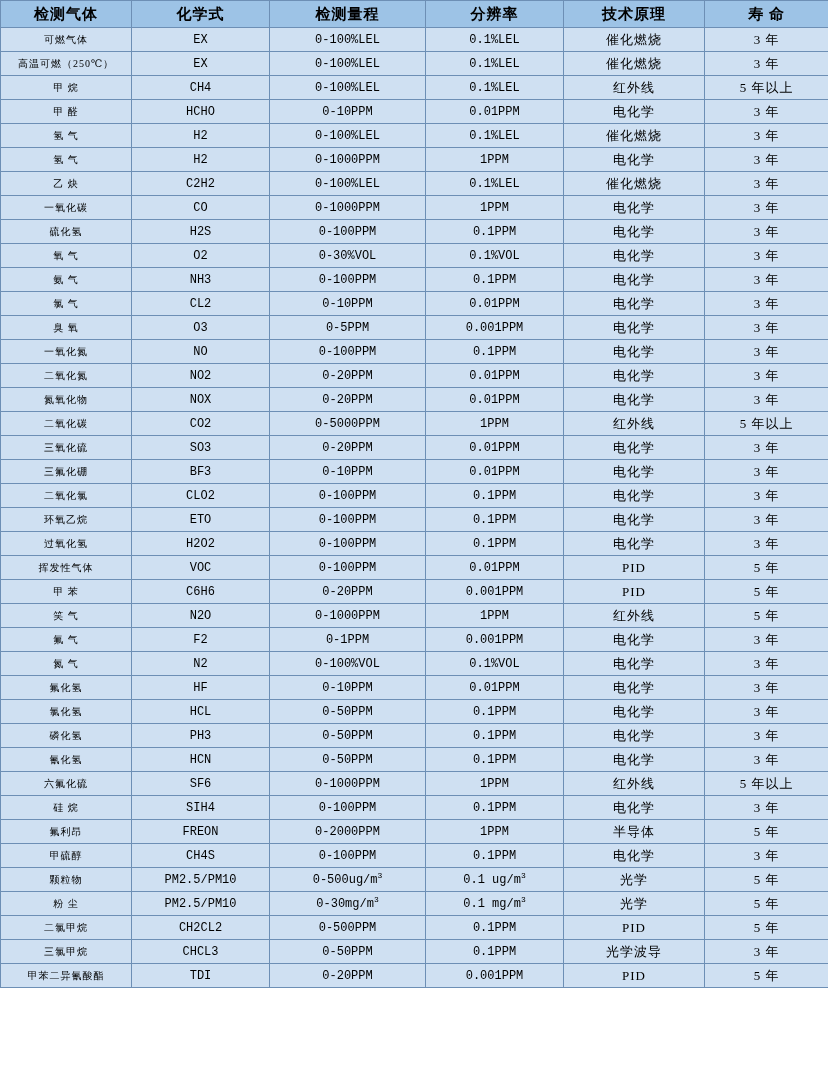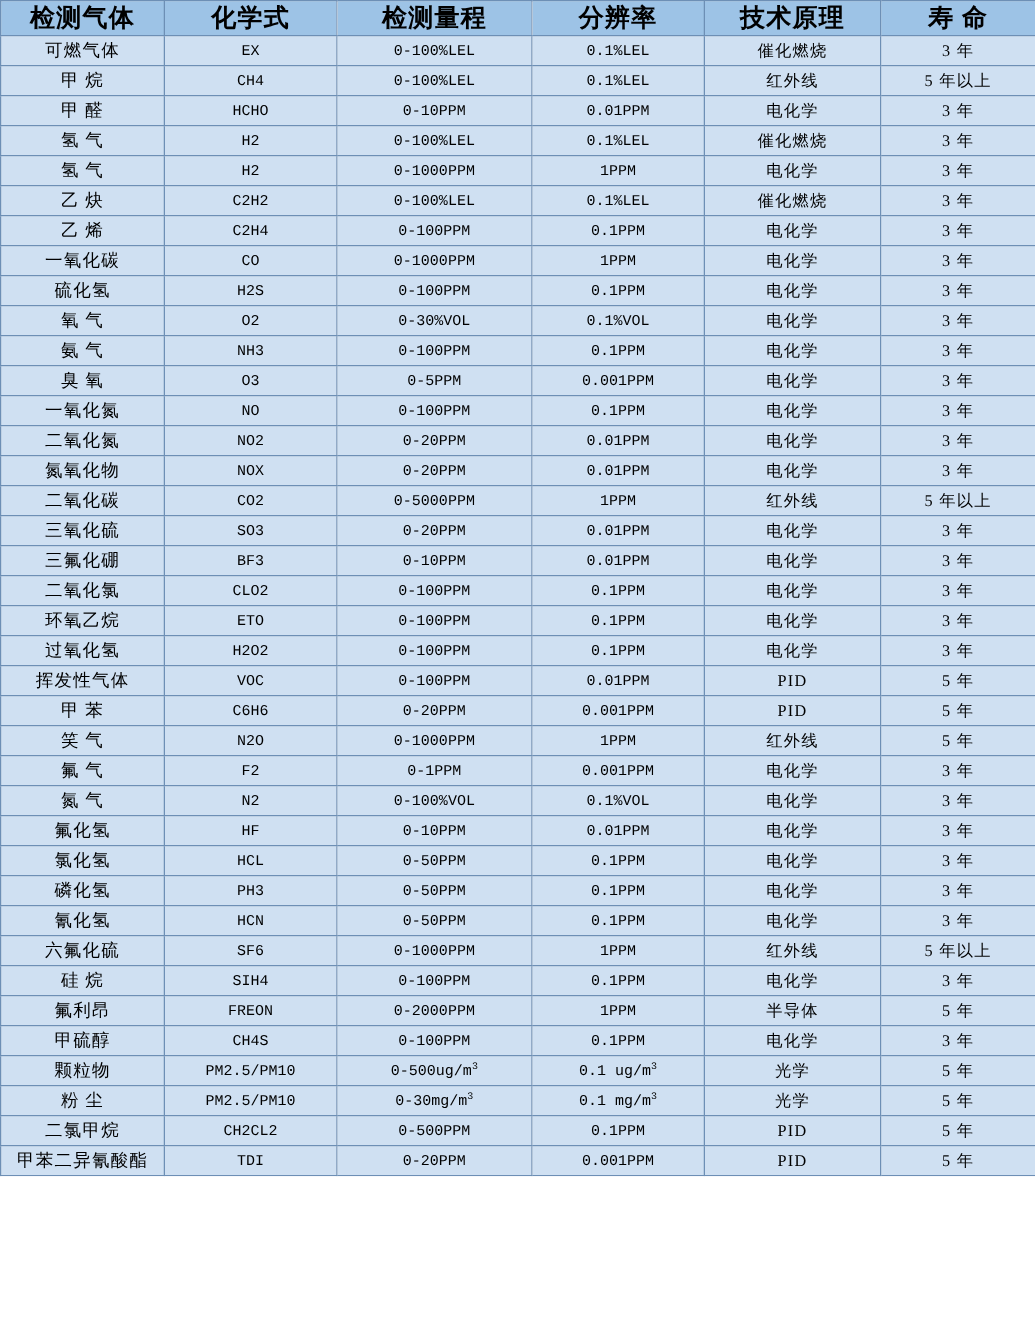--- a/index.html
+++ b/index.html
@@ -21,31 +21,31 @@
     text-align: center;
     vertical-align: middle;
     color: #000000;
     padding: 0;
     overflow: hidden;
     white-space: nowrap;
   }
   #gas-table thead th {
     background: #9dc3e6;
     height: 26px;
-    font-size: 20px;
+    font-size: 15px;
     font-weight: bold;
     letter-spacing: 1px;
   }
   #gas-table tbody td {
     background: #cfe0f2;
     height: 23px;
     font-size: 13px;
   }
   #gas-table tbody td.name-cell {
-    font-size: 14px;
+    font-size: 10px;
     letter-spacing: 1px;
   }
   #gas-table tbody td.formula-cell,
   #gas-table tbody td.range-cell,
   #gas-table tbody td.res-cell {
     font-family: "Liberation Mono", "DejaVu Sans Mono", monospace;
     font-size: 12px;
     letter-spacing: 0px;
   }
   #gas-table tbody td.tech-cell,
@@ -90,20 +90,28 @@
   <tbody id="gas-table-body">
       <tr>
         <td class="name-cell">可燃气体</td>
         <td class="formula-cell">EX</td>
         <td class="range-cell">0-100%LEL</td>
         <td class="res-cell">0.1%LEL</td>
         <td class="tech-cell">催化燃烧</td>
         <td class="life-cell">3 年</td>
       </tr>
       <tr>
+        <td class="name-cell">高温可燃（250℃）</td>
+        <td class="formula-cell">EX</td>
+        <td class="range-cell">0-100%LEL</td>
+        <td class="res-cell">0.1%LEL</td>
+        <td class="tech-cell">催化燃烧</td>
+        <td class="life-cell">3 年</td>
+      </tr>
+      <tr>
         <td class="name-cell">甲 烷</td>
         <td class="formula-cell">CH4</td>
         <td class="range-cell">0-100%LEL</td>
         <td class="res-cell">0.1%LEL</td>
         <td class="tech-cell">红外线</td>
         <td class="life-cell">5 年以上</td>
       </tr>
       <tr>
         <td class="name-cell">甲 醛</td>
         <td class="formula-cell">HCHO</td>
@@ -130,28 +138,20 @@
       </tr>
       <tr>
         <td class="name-cell">乙 炔</td>
         <td class="formula-cell">C2H2</td>
         <td class="range-cell">0-100%LEL</td>
         <td class="res-cell">0.1%LEL</td>
         <td class="tech-cell">催化燃烧</td>
         <td class="life-cell">3 年</td>
       </tr>
       <tr>
-        <td class="name-cell">乙 烯</td>
-        <td class="formula-cell">C2H4</td>
-        <td class="range-cell">0-100PPM</td>
-        <td class="res-cell">0.1PPM</td>
-        <td class="tech-cell">电化学</td>
-        <td class="life-cell">3 年</td>
-      </tr>
-      <tr>
         <td class="name-cell">一氧化碳</td>
         <td class="formula-cell">CO</td>
         <td class="range-cell">0-1000PPM</td>
         <td class="res-cell">1PPM</td>
         <td class="tech-cell">电化学</td>
         <td class="life-cell">3 年</td>
       </tr>
       <tr>
         <td class="name-cell">硫化氢</td>
         <td class="formula-cell">H2S</td>
@@ -166,20 +166,28 @@
         <td class="range-cell">0-30%VOL</td>
         <td class="res-cell">0.1%VOL</td>
         <td class="tech-cell">电化学</td>
         <td class="life-cell">3 年</td>
       </tr>
       <tr>
         <td class="name-cell">氨 气</td>
         <td class="formula-cell">NH3</td>
         <td class="range-cell">0-100PPM</td>
         <td class="res-cell">0.1PPM</td>
+        <td class="tech-cell">电化学</td>
+        <td class="life-cell">3 年</td>
+      </tr>
+      <tr>
+        <td class="name-cell">氯 气</td>
+        <td class="formula-cell">CL2</td>
+        <td class="range-cell">0-10PPM</td>
+        <td class="res-cell">0.01PPM</td>
         <td class="tech-cell">电化学</td>
         <td class="life-cell">3 年</td>
       </tr>
       <tr>
         <td class="name-cell">臭 氧</td>
         <td class="formula-cell">O3</td>
         <td class="range-cell">0-5PPM</td>
         <td class="res-cell">0.001PPM</td>
         <td class="tech-cell">电化学</td>
         <td class="life-cell">3 年</td>
@@ -378,20 +386,28 @@
       </tr>
       <tr>
         <td class="name-cell">二氯甲烷</td>
         <td class="formula-cell">CH2CL2</td>
         <td class="range-cell">0-500PPM</td>
         <td class="res-cell">0.1PPM</td>
         <td class="tech-cell">PID</td>
         <td class="life-cell">5 年</td>
       </tr>
       <tr>
+        <td class="name-cell">三氯甲烷</td>
+        <td class="formula-cell">CHCL3</td>
+        <td class="range-cell">0-50PPM</td>
+        <td class="res-cell">0.1PPM</td>
+        <td class="tech-cell">光学波导</td>
+        <td class="life-cell">3 年</td>
+      </tr>
+      <tr>
         <td class="name-cell">甲苯二异氰酸酯</td>
         <td class="formula-cell">TDI</td>
         <td class="range-cell">0-20PPM</td>
         <td class="res-cell">0.001PPM</td>
         <td class="tech-cell">PID</td>
         <td class="life-cell">5 年</td>
       </tr>
     </tbody>
 </table>
 

